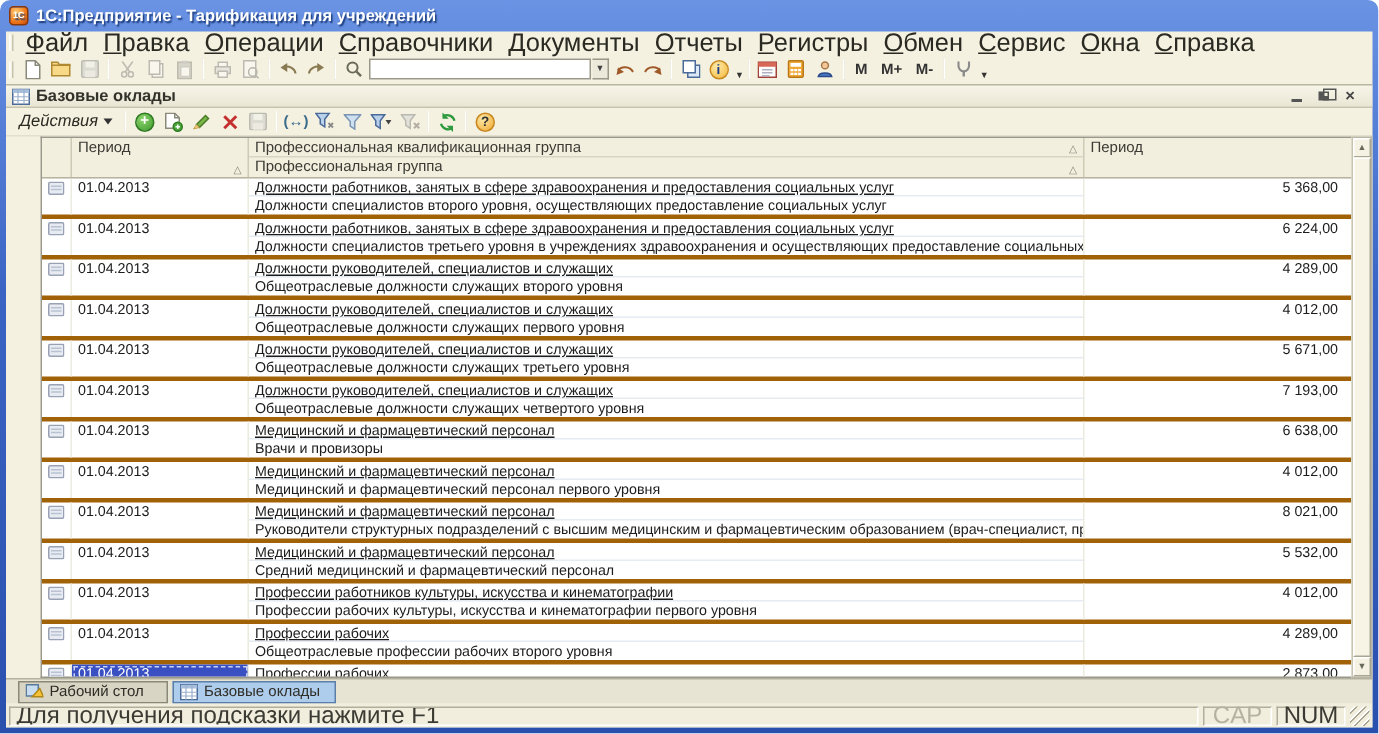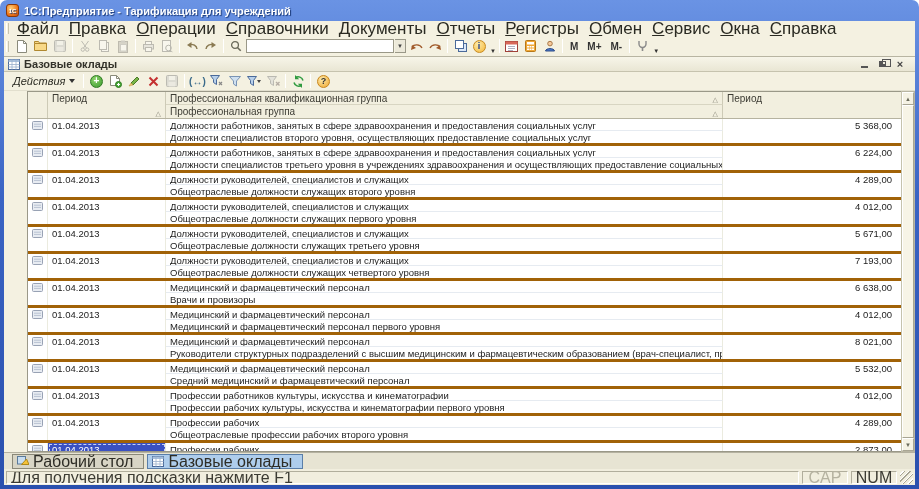--- a/index.html
+++ b/index.html
@@ -72,21 +72,21 @@
   .c-sub{grid-column:3;grid-row:2;padding:1px 4px;border-right:1px solid #ebebdf;white-space:nowrap;overflow:hidden;}
   .c-sum{grid-column:4;grid-row:1;padding:1px 9px 1px 4px;text-align:right;white-space:nowrap;}
   .record.selected .c-period{background:#3a50c2;color:#fff;outline:1px dashed #c8d2f4;outline-offset:-2px;}
   
   .vscroll{width:14px;display:flex;flex-direction:column;background:#f0eee2;border:1px solid #b8b5a2;border-left:1px solid #c6c3ae;flex:none;}
   .sbtn{height:13px;flex:none;display:flex;align-items:center;justify-content:center;font-size:6px;color:#6a6a5a;
     background:#f5f2e4;border:1px solid #fff;border-right-color:#a8a593;border-bottom-color:#a8a593;}
   .sthumb{flex:1;background:#f7f4e6;border:1px solid #fff;border-right-color:#a8a593;border-bottom-color:#a8a593;}
   
   .tabsbar{height:17px;background:#e7e4d3;border-top:1px solid #b4b1a0;display:flex;align-items:flex-end;
-    gap:3px;padding:1px 2px 0 8px;font-size:16px;flex:none;}
+    gap:3px;padding:1px 2px 0 8px;font-size:10px;flex:none;}
   .tab{height:15px;display:flex;align-items:center;gap:4px;padding:0 10px 0 4px;border:1px solid #8a8878;
     background:#d8d5c5;color:#2e2d26;cursor:default;min-width:100px;}
   .tab.active{background:#aecdec;border-color:#5a7ea8;}
   .statusbar{height:16px;background:#f1eede;display:flex;align-items:center;font-size:16px;color:#3c3b33;
     padding:1px 2px 1px 2px;gap:3px;flex:none;}
   .st-hint{flex:1;height:13px;line-height:12px;border:1px solid;border-color:#b1ae9c #fff #fff #b1ae9c;padding:0 4px;
     white-space:nowrap;overflow:hidden;}
   .st-ind{width:46px;height:13px;line-height:12px;border:1px solid;border-color:#b1ae9c #fff #fff #b1ae9c;text-align:center;}
   .st-ind.inactive{color:#b5b2a0;}
   .resize-grip{width:13px;height:13px;align-self:flex-end;

